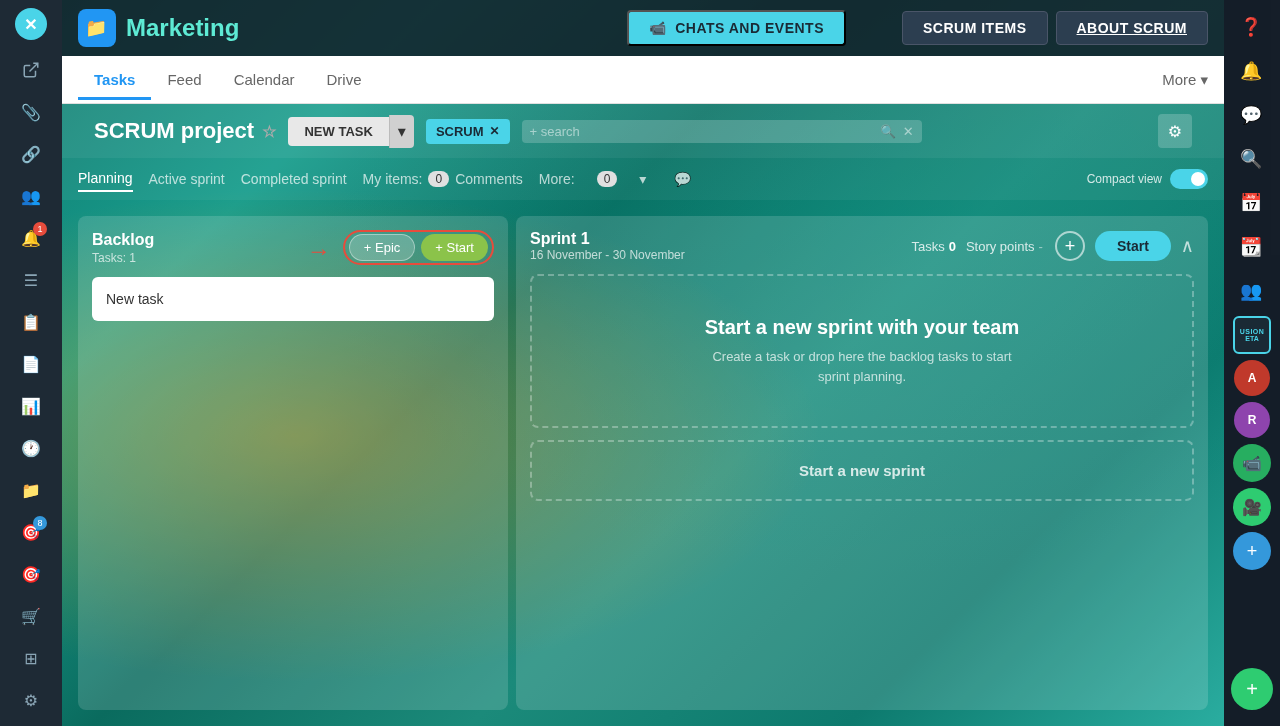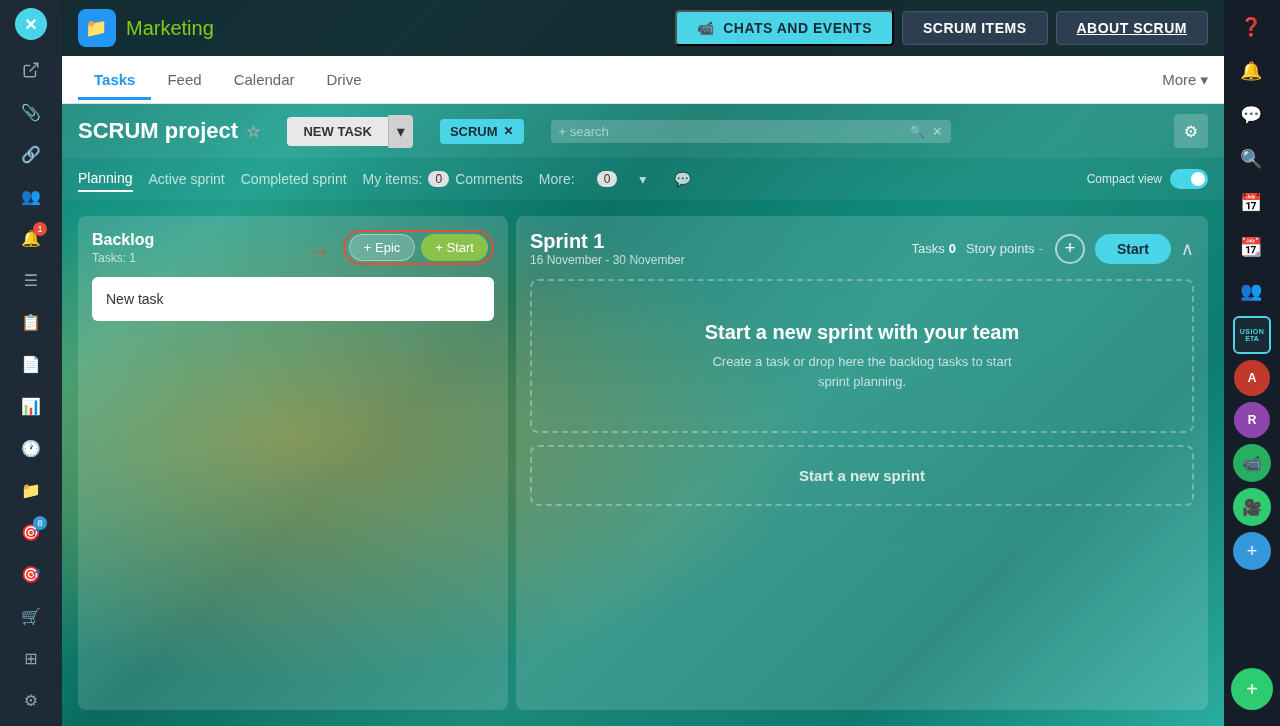--- a/index.html
+++ b/index.html
@@ -85,23 +85,23 @@
     .app-icon {
       width: 38px; height: 38px;
       background: #2196F3;
       border-radius: 8px;
       display: flex; align-items: center; justify-content: center;
       color: white;
       font-size: 18px;
       margin-right: 10px;
     }
     .app-title {
-      color: #84cc16;
-      font-size: 20px;
-      font-weight: 400;
+      color: #5eead4;
+      font-size: 24px;
+      font-weight: 700;
       flex: 1;
     }
     .header-nav {
       display: flex;
       gap: 8px;
       align-items: center;
     }
     .header-nav-btn {
       padding: 8px 20px;
       border-radius: 4px;
@@ -114,20 +114,21 @@
       background: #4ad4e8;
       color: #1a2a35;
       display: flex;
       align-items: center;
       gap: 8px;
     }
     .btn-scrum-items {
       background: #2c3e50;
       color: white;
       border: 1px solid #4a5568;
+      margin-left: 48px;
     }
     .btn-about-scrum {
       background: #2c3e50;
       color: white;
       border: 1px solid #4a5568;
       text-decoration: underline;
     }
 
     
     .tab-bar {
@@ -167,22 +168,22 @@
       cursor: pointer;
       font-size: 15px;
     }
 
     
     .toolbar {
       position: relative;
       z-index: 5;
       display: flex;
       align-items: center;
-      padding: 10px 16px;
-      gap: 27px;
+      padding: 10px 32px;
+      gap: 12px;
       background: rgba(255,255,255,0.1);
     }
     .project-title {
       color: white;
       font-size: 22px;
       font-weight: 700;
       display: flex;
       align-items: center;
       gap: 8px;
     }
@@ -400,21 +401,21 @@
       padding: 14px;
     }
     .sprint-header {
       display: flex;
       align-items: center;
       margin-bottom: 12px;
     }
     .sprint-title-group { flex: 1; }
     .sprint-title {
       color: white;
-      font-size: 20px;
+      font-size: 16px;
       font-weight: 700;
     }
     .sprint-dates {
       color: rgba(255,255,255,0.7);
       font-size: 12px;
     }
     .sprint-meta {
       display: flex;
       align-items: center;
       gap: 10px;

